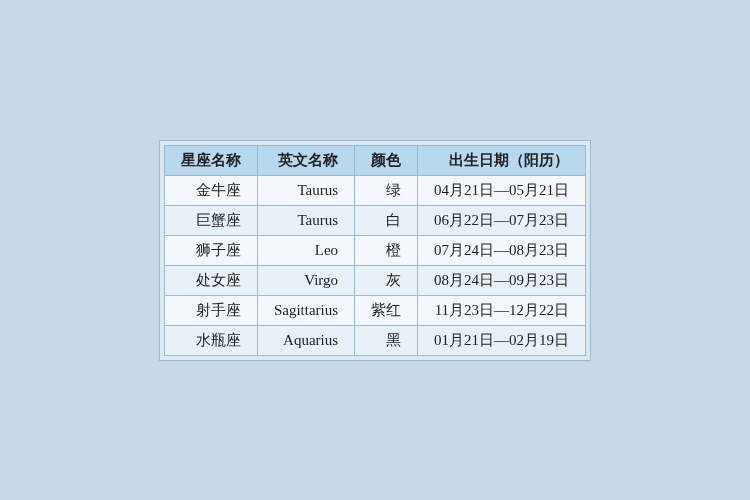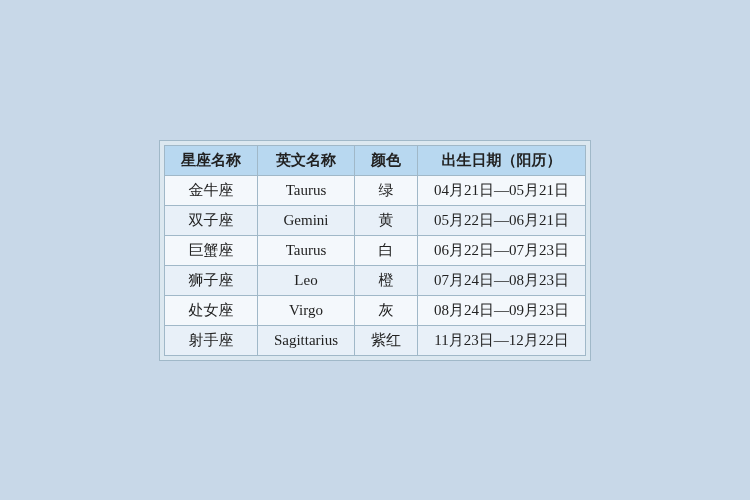--- a/index.html
+++ b/index.html
@@ -21,21 +21,21 @@
       border: 1px solid #a0b8c8;
       padding: 4px;
     }
     table {
       border-collapse: collapse;
       background-color: #f0f4f8;
     }
     th, td {
       border: 1px solid #a0b8c8;
       padding: 5px 16px;
-      text-align: center;
+      text-align: right;
       font-size: 15px;
       color: #222;
       white-space: nowrap;
     }
     thead tr {
       background-color: #b8d8f0;
     }
     tbody tr:nth-child(even) {
       background-color: #e8f0f8;
     }
@@ -57,26 +57,20 @@
       </tr>
     </thead>
     <tbody id="table-body">
         <tr>
           <td>金牛座</td>
           <td>Taurus</td>
           <td>绿</td>
           <td>04月21日—05月21日</td>
         </tr>
         <tr>
-          <td>双子座</td>
-          <td>Gemini</td>
-          <td>黄</td>
-          <td>05月22日—06月21日</td>
-        </tr>
-        <tr>
           <td>巨蟹座</td>
           <td>Taurus</td>
           <td>白</td>
           <td>06月22日—07月23日</td>
         </tr>
         <tr>
           <td>狮子座</td>
           <td>Leo</td>
           <td>橙</td>
           <td>07月24日—08月23日</td>
@@ -86,15 +80,21 @@
           <td>Virgo</td>
           <td>灰</td>
           <td>08月24日—09月23日</td>
         </tr>
         <tr>
           <td>射手座</td>
           <td>Sagittarius</td>
           <td>紫红</td>
           <td>11月23日—12月22日</td>
         </tr>
+        <tr>
+          <td>水瓶座</td>
+          <td>Aquarius</td>
+          <td>黑</td>
+          <td>01月21日—02月19日</td>
+        </tr>
       </tbody>
   </table>
 </div>
 
 </body></html>

